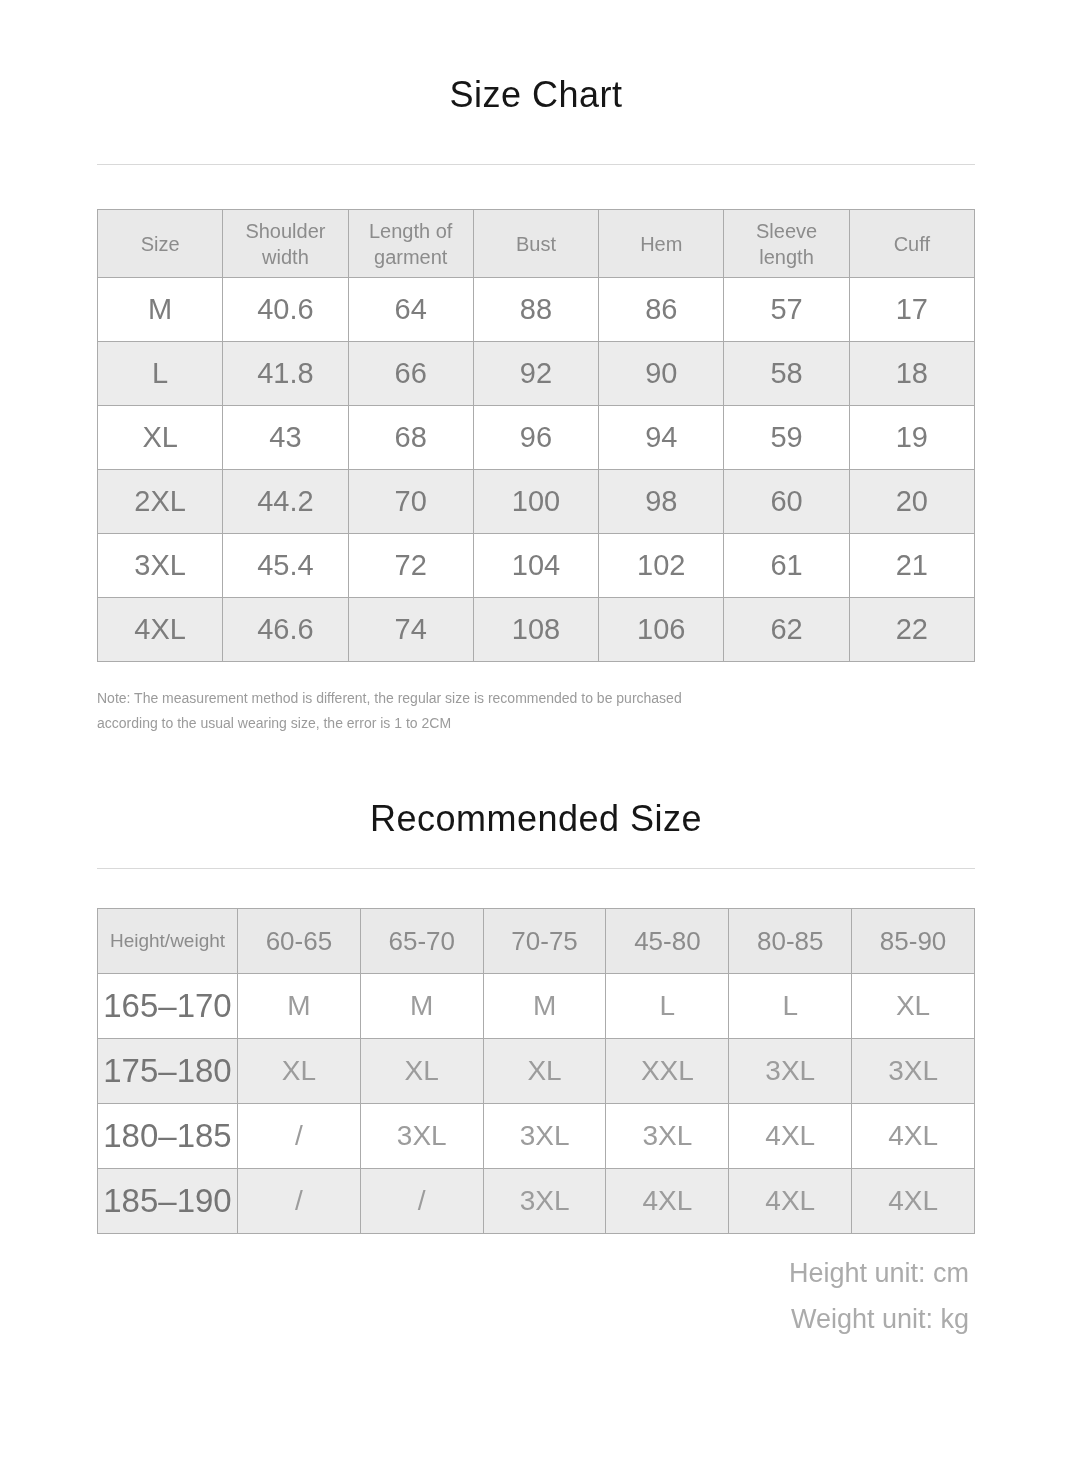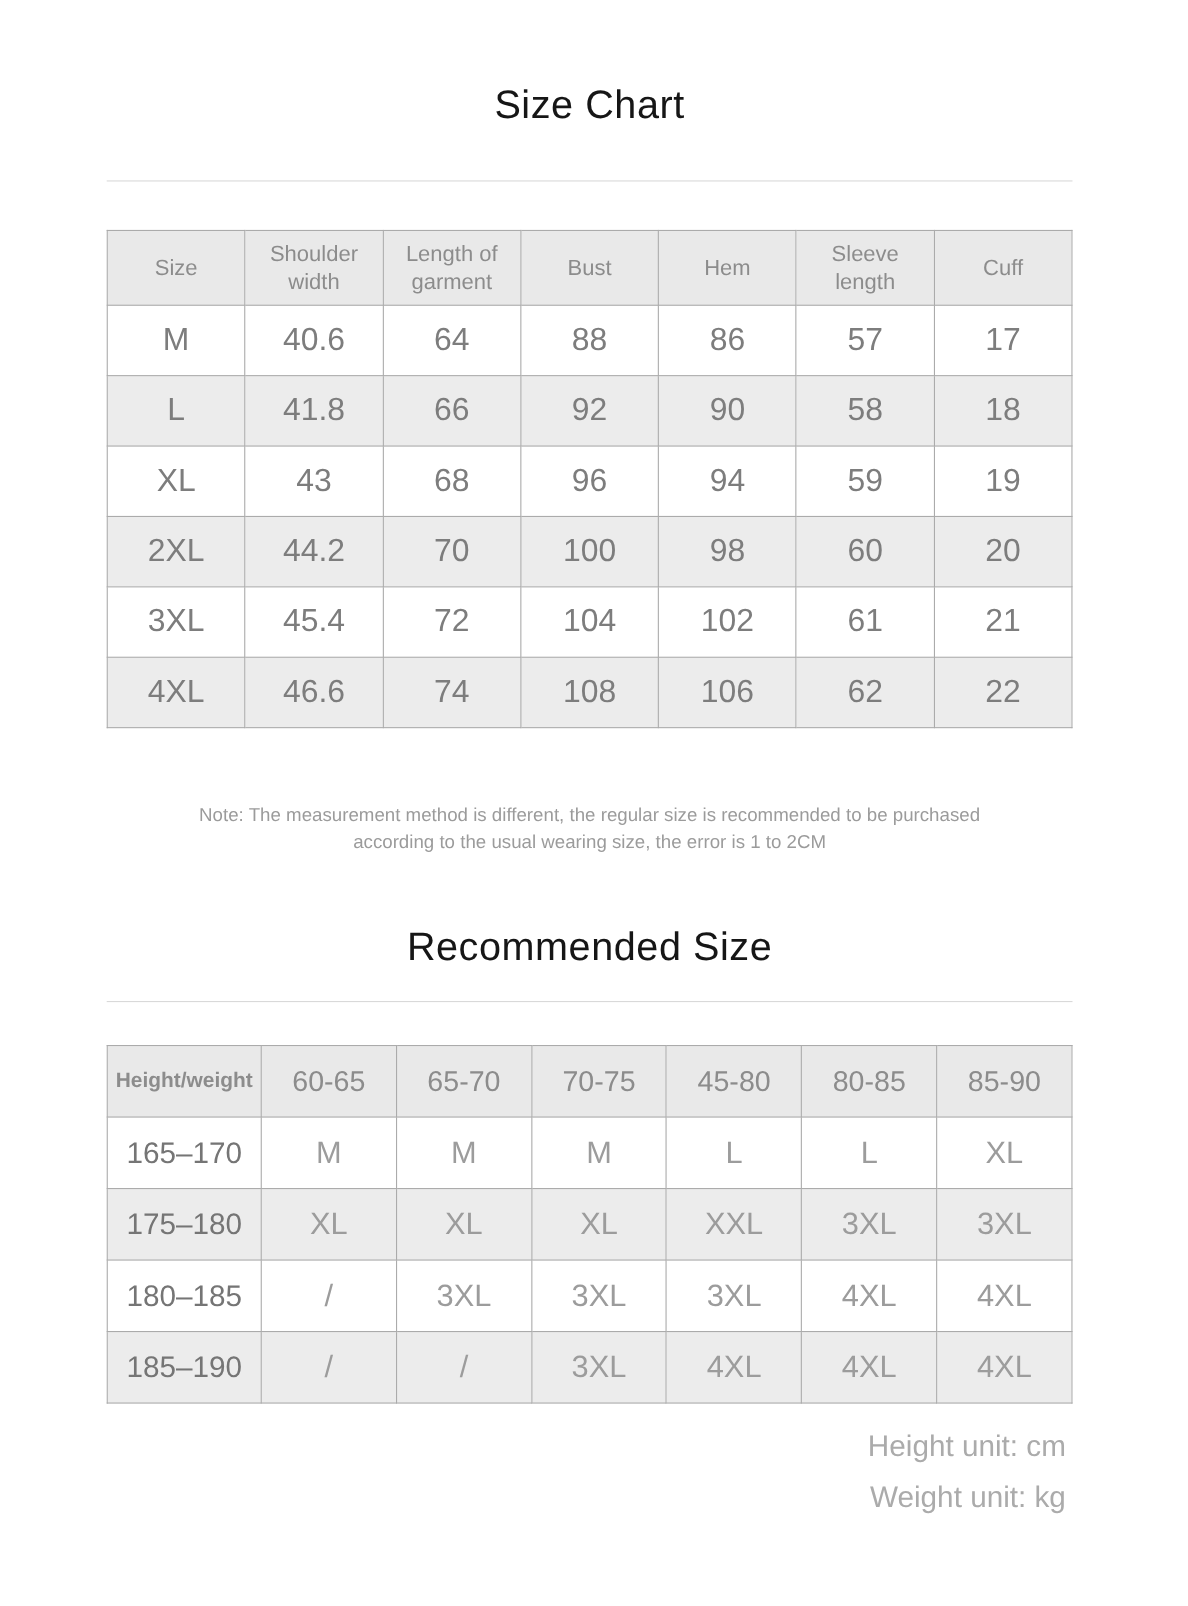--- a/index.html
+++ b/index.html
@@ -74,35 +74,34 @@
   .t2 thead tr { height: 65px; }
   .t2 tbody tr { height: 65px; }
   .t2 th {
     font-size: 26px;
     color: #8c8c8c;
     padding: 0 4px;
   }
   .t2 th:first-child {
     font-size: 19px;
     padding: 0 3px;
-    font-weight: bold;
   }
   .t2 td {
     font-size: 28px;
     color: #9c9c9c;
   }
   .t2 td:first-child {
     color: #757575;
-    font-size: 27px;
+    font-size: 33px;
   }
   .t2 col.label-col { width: 140px; }
   .note {
-    margin-top: 66px;
-    text-align: center;
-    font-size: 17px;
+    margin-top: 24px;
+    text-align: left;
+    font-size: 14px;
     line-height: 25px;
     color: #9b9b9b;
   }
   .units {
     margin-top: 16px;
     text-align: right;
     padding-right: 6px;
     font-size: 27px;
     line-height: 46px;
     color: #ababab;

